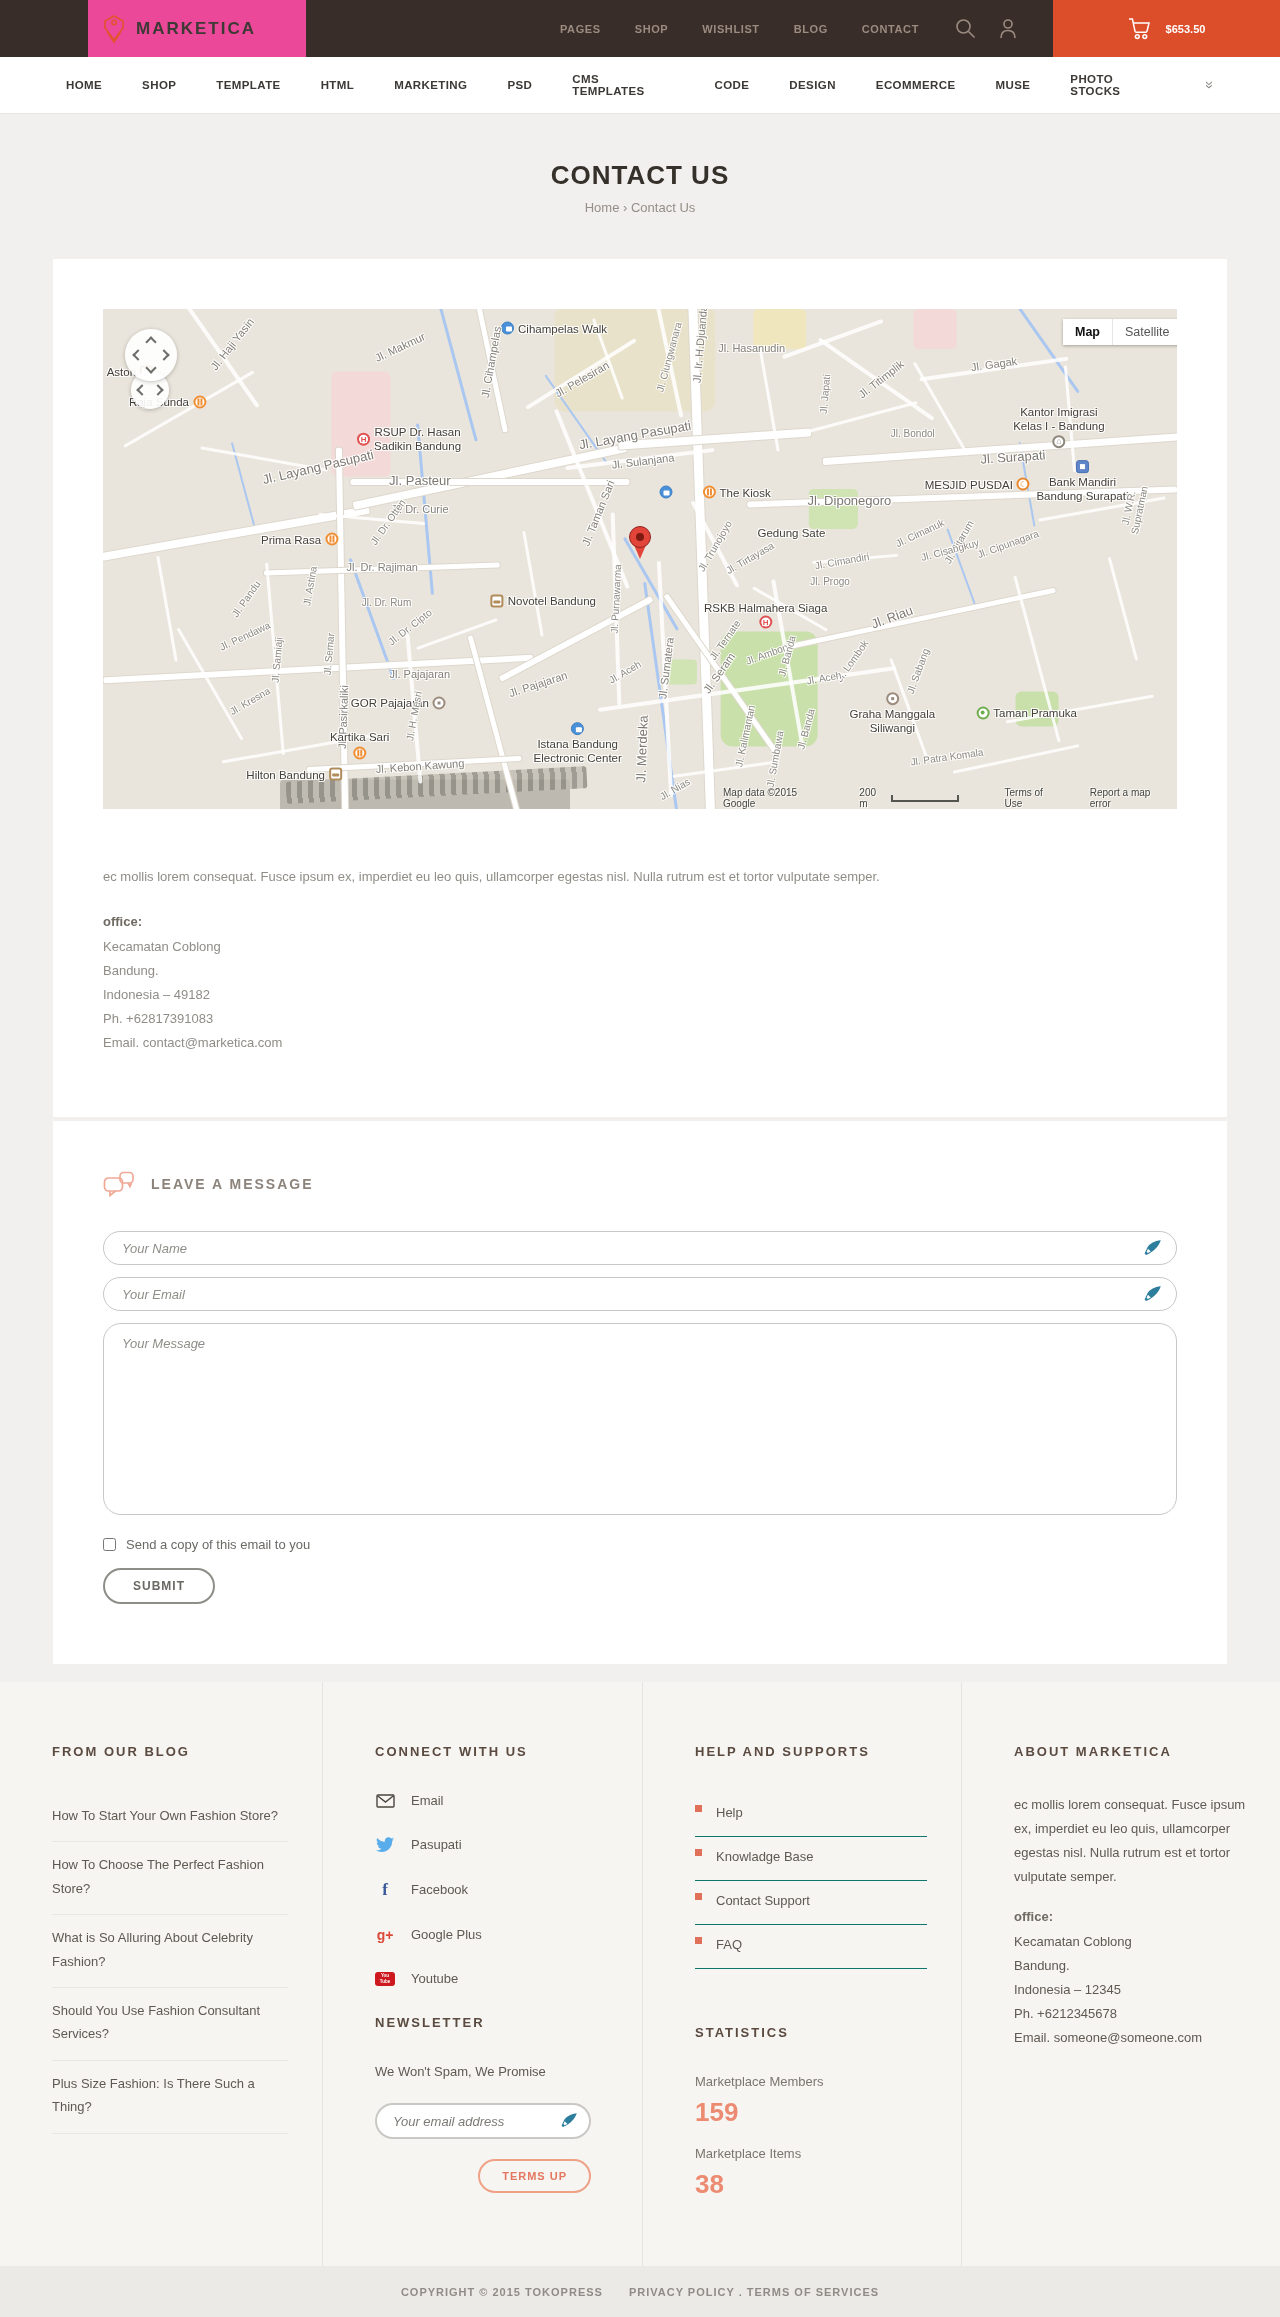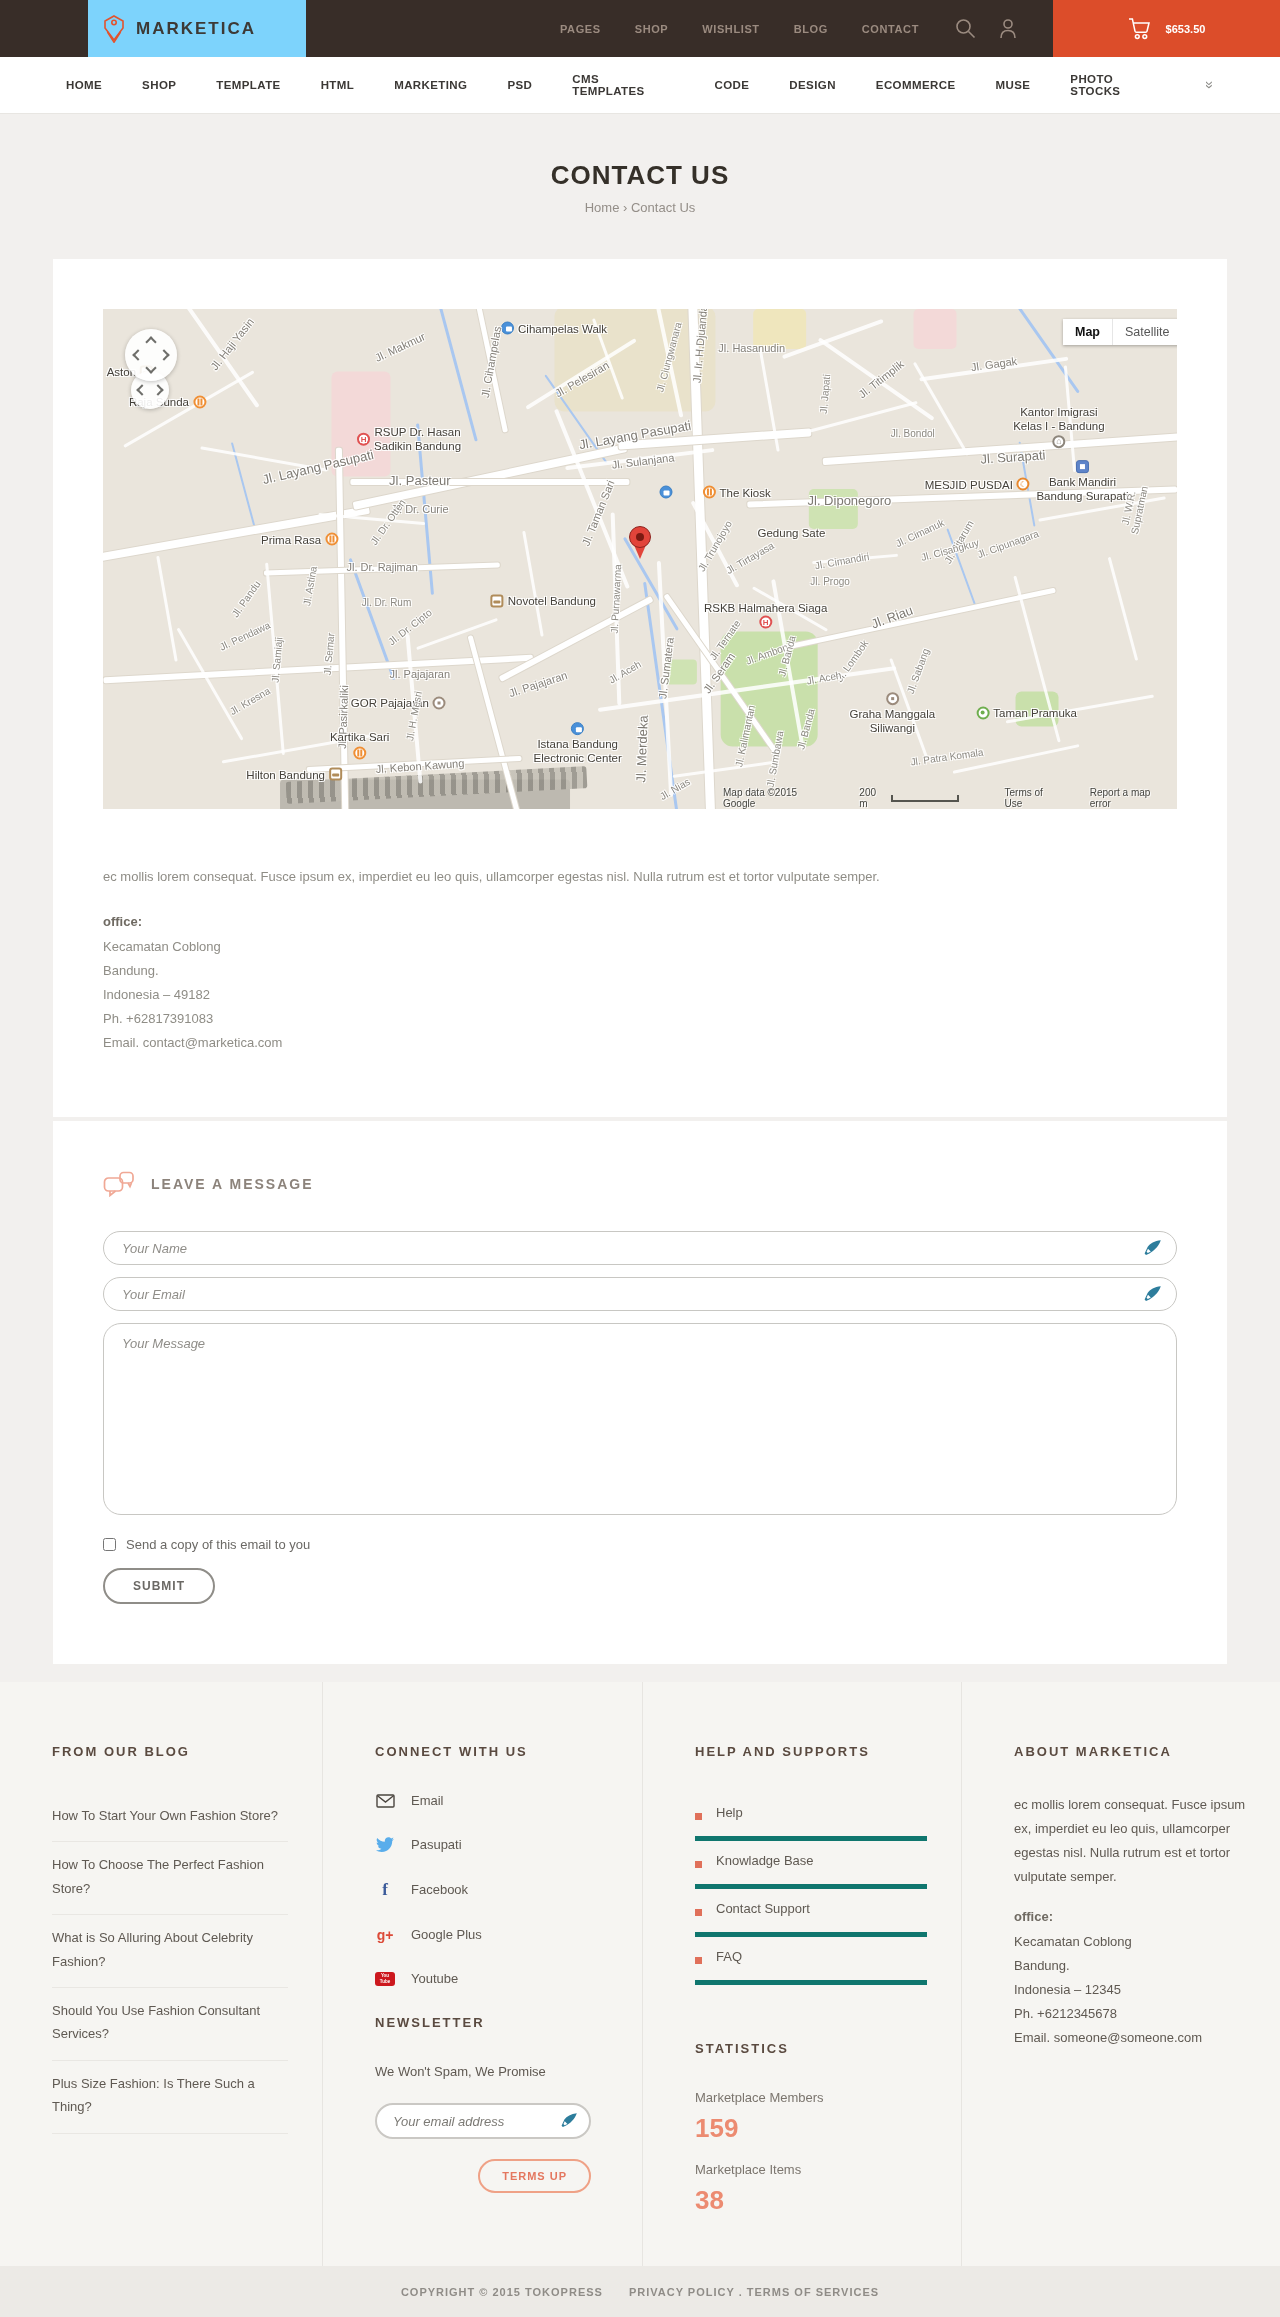--- a/index.html
+++ b/index.html
@@ -1,20 +1,20 @@
 <!DOCTYPE html>
 <html><head>
 <meta charset="utf-8">
 <style>
 *{margin:0;padding:0;box-sizing:border-box}
 html,body{width:1280px;font-family:"Liberation Sans",sans-serif;background:#f2f0ee;color:#333}
 a{text-decoration:none;color:inherit}
 
 .header{height:57px;background:#382d28;display:flex;align-items:center;position:relative}
-.logo-box{position:absolute;left:88px;top:0;width:218px;height:57px;background:#7dd3fc;display:flex;align-items:center;gap:10px;padding-left:14px}
+.logo-box{position:absolute;left:88px;top:0;width:218px;height:57px;background:#ec4899;display:flex;align-items:center;gap:10px;padding-left:14px}
 .brand{font-size:17px;letter-spacing:2px;color:#3d3935;font-weight:700}
 .hnav{margin-left:560px;display:flex;align-items:center;gap:34px}
 .hnav-link{font-size:11px;font-weight:700;letter-spacing:.6px;color:#9b8b80;cursor:pointer}
 .hicons{display:flex;align-items:center;gap:22px;margin-left:36px}
 .hicon{cursor:pointer;display:flex}
 .cart{margin-left:auto;width:227px;height:57px;background:#dc4d2a;display:flex;align-items:center;justify-content:center;gap:14px;cursor:pointer}
 .cart-total{color:#fff;font-size:11px;font-weight:700}
 
 .catbar{height:57px;background:#fff;border-bottom:1px solid #e8e6e2;display:flex;align-items:center;gap:40px;padding:0 66px}
 .cat-link{font-size:11.5px;font-weight:700;letter-spacing:.4px;color:#3b3835;cursor:pointer}
@@ -126,21 +126,21 @@
 .yt{display:inline-block;width:20px;height:14px;background:#cc181e;border-radius:3px;color:#fff;font-size:4.5px;font-weight:700;text-align:center;line-height:1.4;padding-top:1px}
 .nl-title{margin-top:28px}
 .nl-tag{font-size:13px;color:#5f5952;margin-bottom:24px}
 .nl-wrap{position:relative;width:216px}
 .nl-input{width:216px;height:36px;border:2px solid #cac8c4;border-radius:18px;padding:0 40px 0 16px;
  font-family:"Liberation Sans",sans-serif;font-size:13px;font-style:italic;color:#6f6d68;outline:none;background:#fff}
 .nl-input::placeholder{color:#7c7a75;font-style:italic}
 .nl-pen{position:absolute;right:14px;top:10px;pointer-events:none}
 .signup-btn{display:block;margin:20px 0 0 auto;background:transparent;border:2px solid #efa186;border-radius:17px;
  padding:9px 22px;font-size:11px;font-weight:700;letter-spacing:1px;color:#e4775f;cursor:pointer;font-family:"Liberation Sans",sans-serif}
-.help-row{display:flex;align-items:flex-end;gap:14px;padding:12px 0 16px;border-bottom:5px solid #0f766e;cursor:pointer}
+.help-row{display:flex;align-items:flex-start;gap:14px;padding:12px 0 16px;border-bottom:1px solid #0f766e;cursor:pointer}
 .help-bullet{width:7px;height:7px;background:#e0705a;flex:0 0 auto}
 .help-label{font-size:13px;color:#5f5952}
 .stats-title{margin-top:56px}
 .stat-label{font-size:13px;color:#7b756e;margin-top:18px}
 .stat-value{font-size:26px;font-weight:700;color:#ec8b71;margin-top:8px}
 .about-text{font-size:13px;color:#5f5952;line-height:1.85}
 .about-office{margin-top:20px;font-size:13px;color:#5f5952}
 
 .bottombar{height:51px;background:#eceae6;display:flex;align-items:center;justify-content:center;gap:26px;
  font-size:11px;font-weight:700;letter-spacing:1px;color:#8f8c87}

